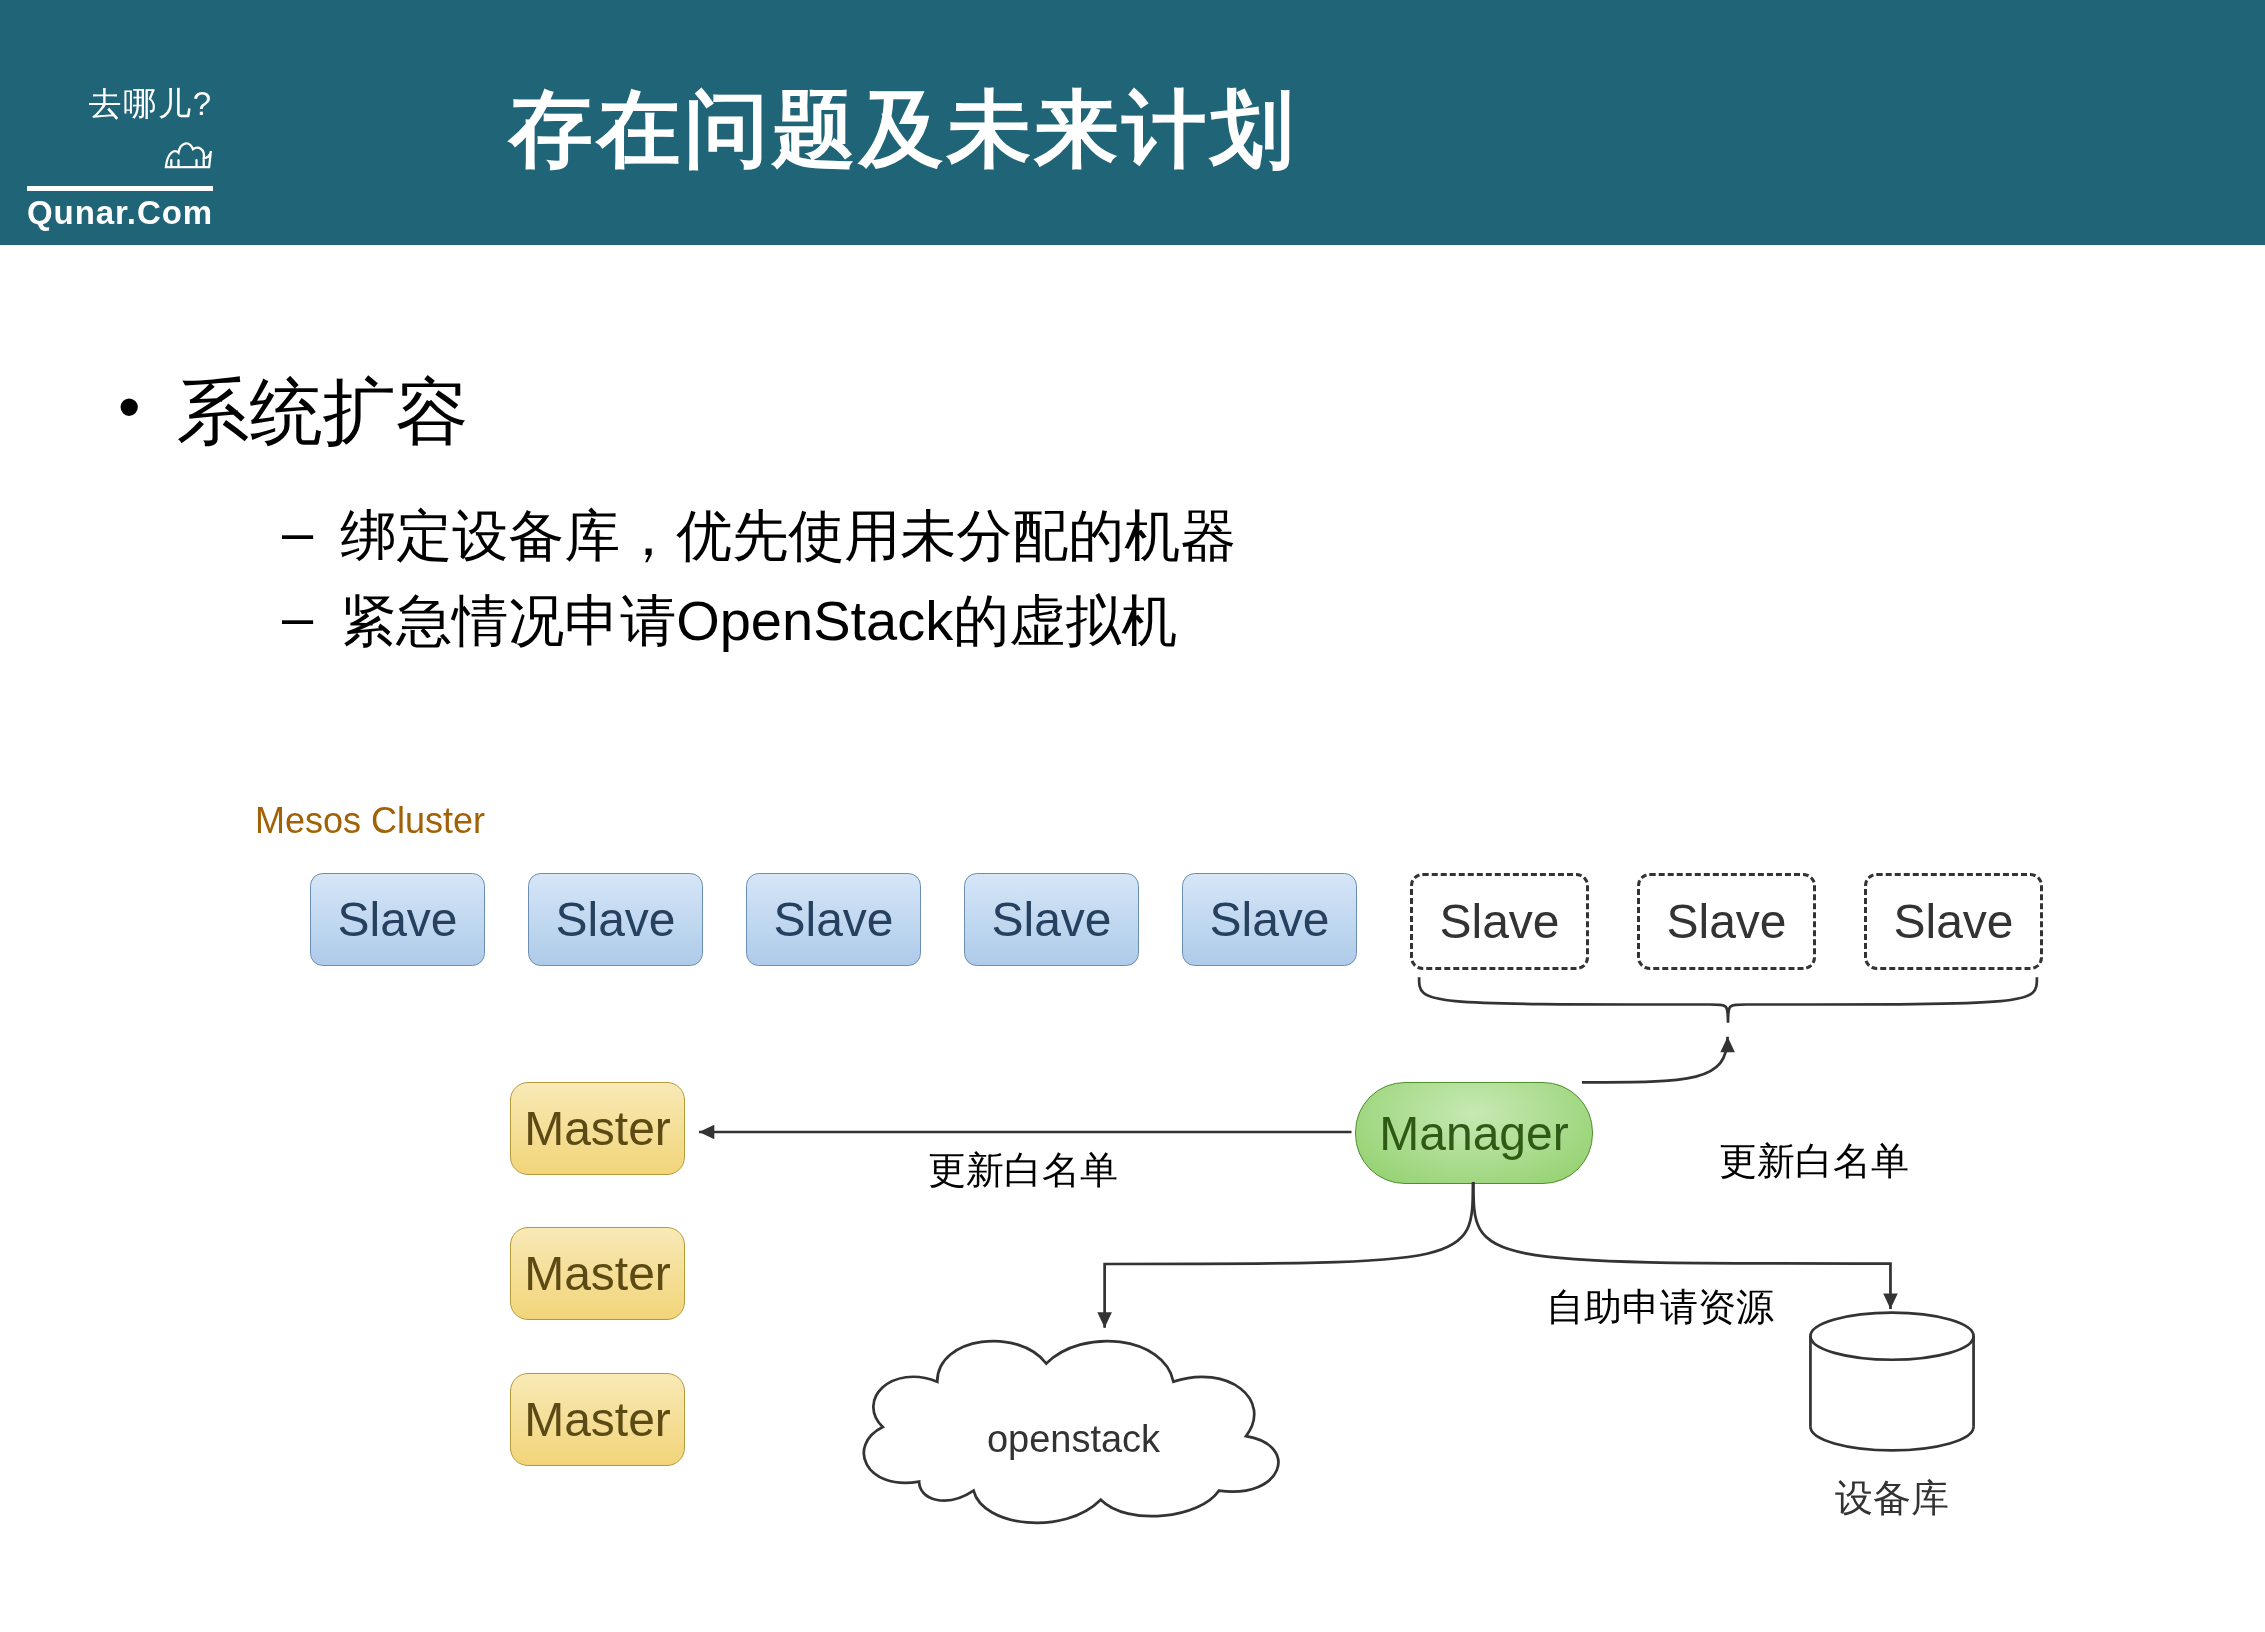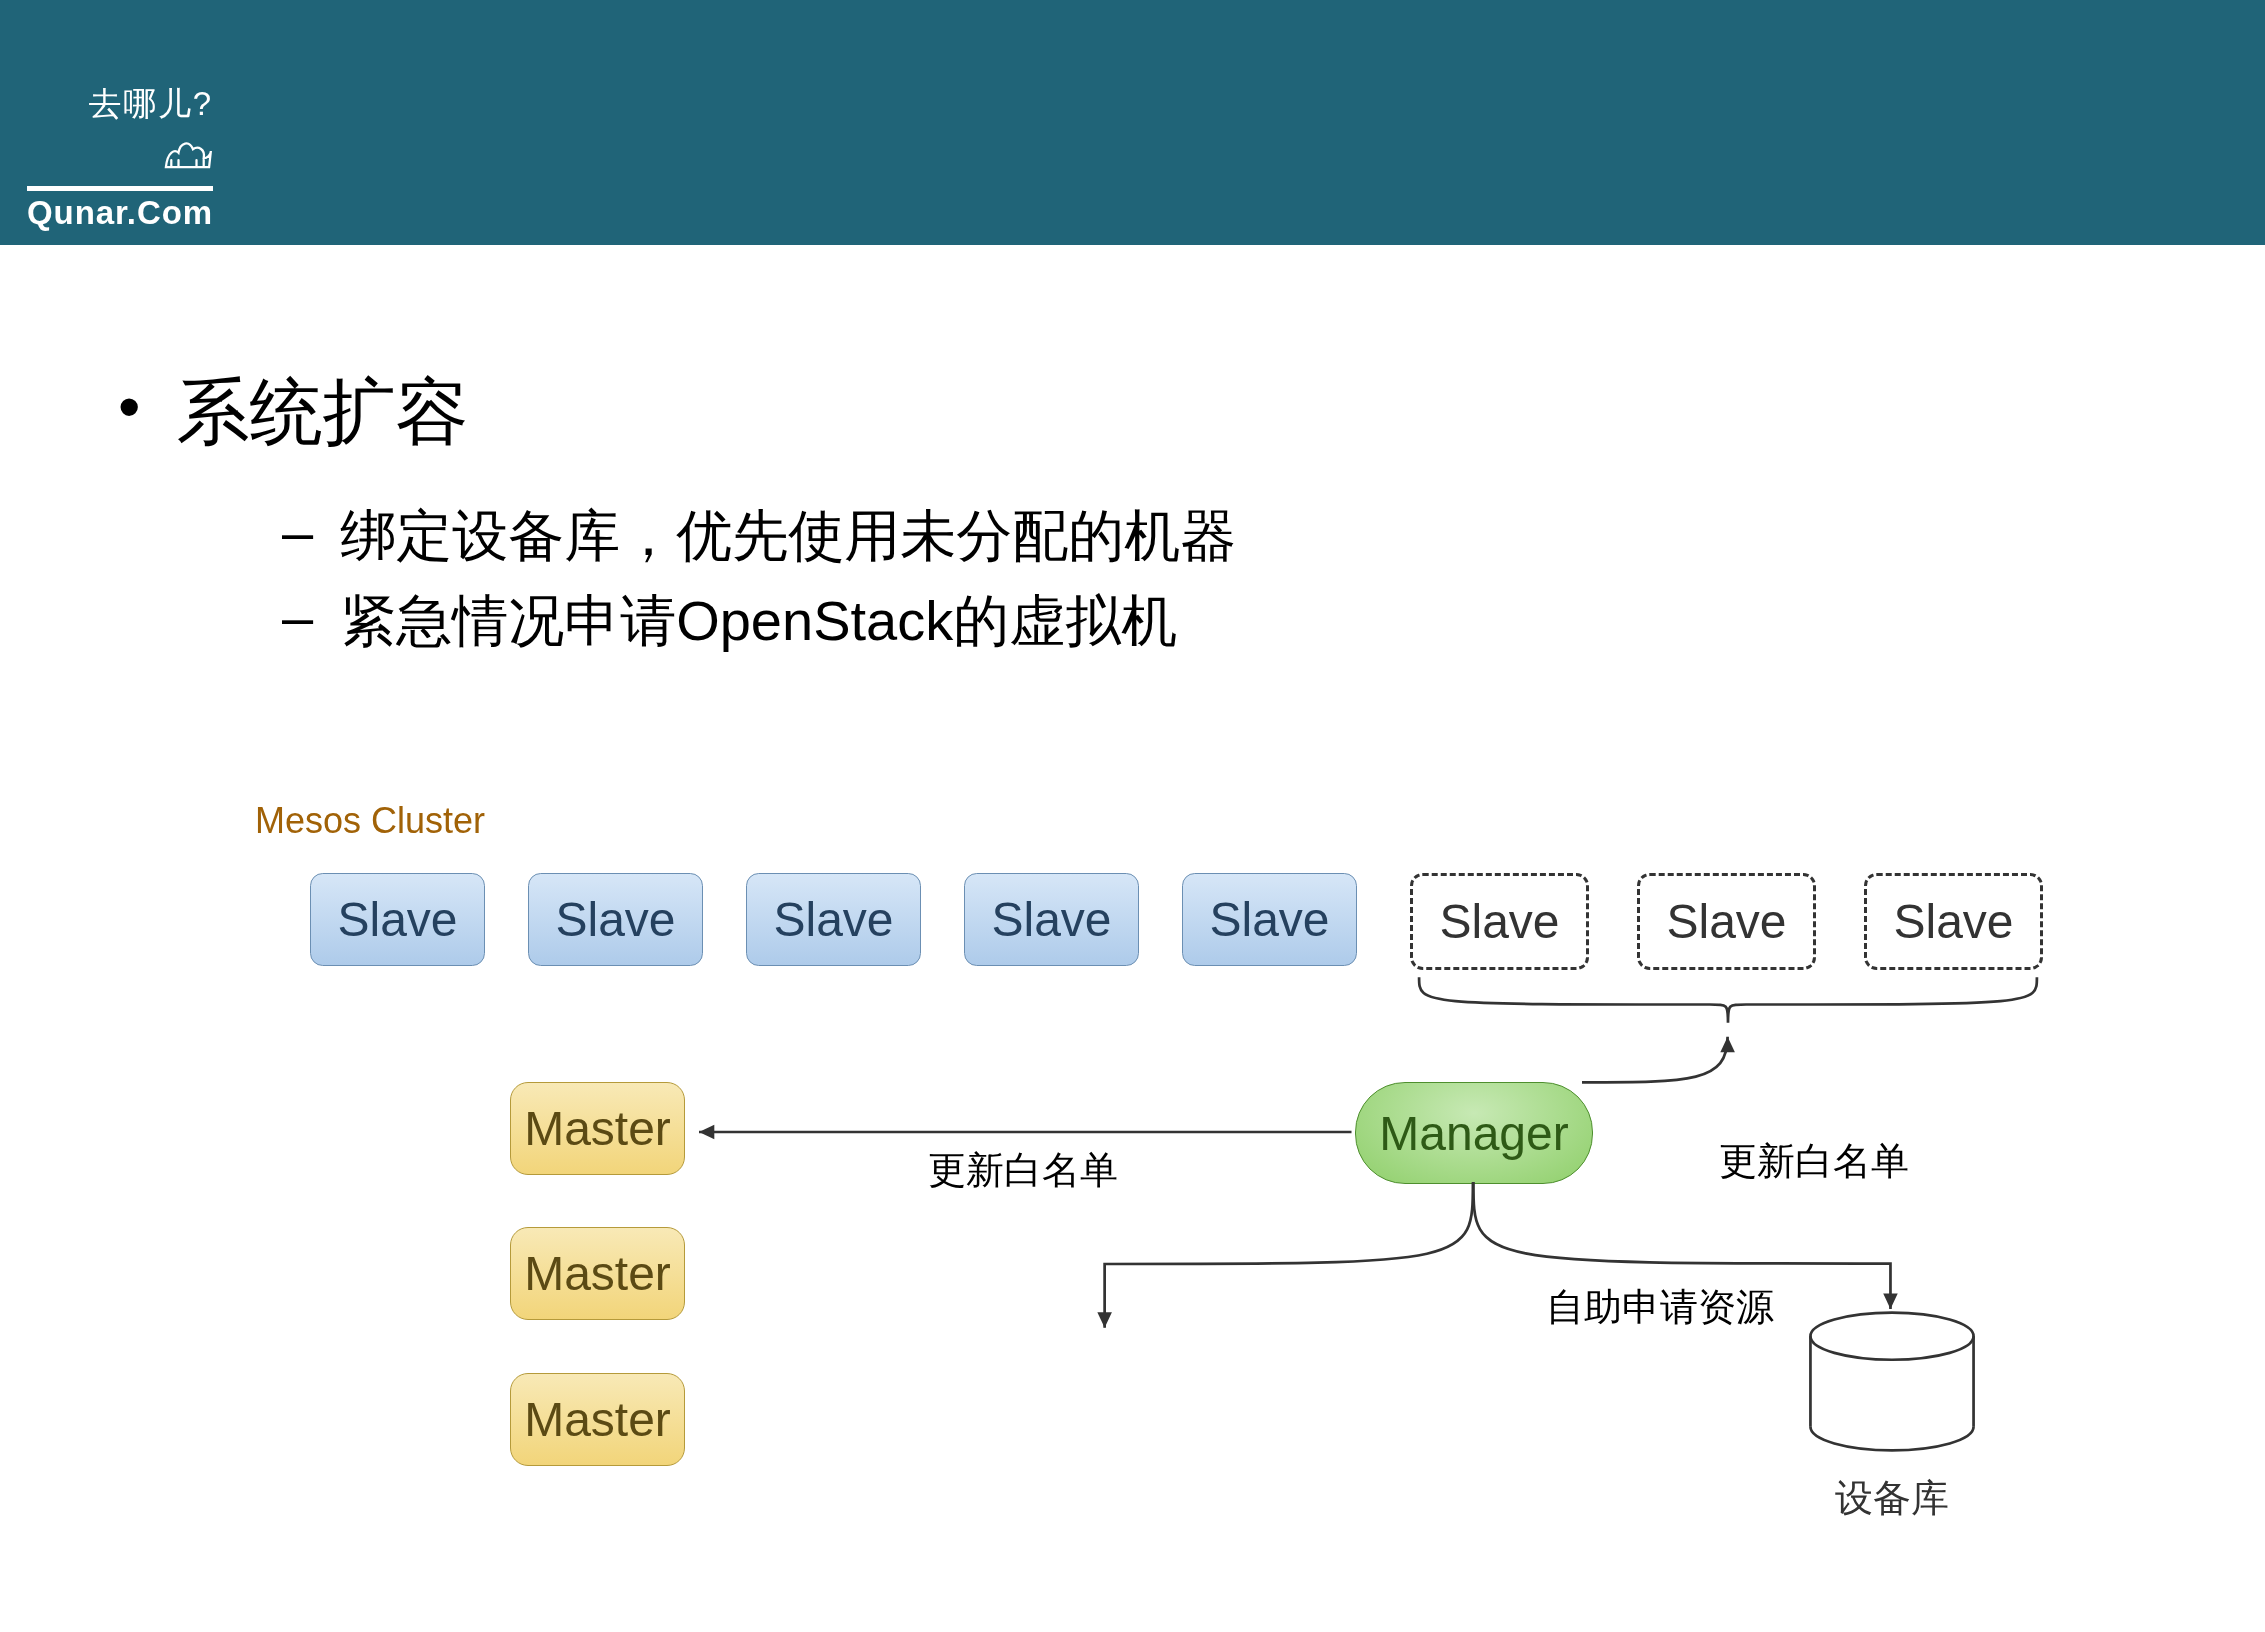--- a/index.html
+++ b/index.html
@@ -47,20 +47,21 @@
       <div class="top">
         <span>去哪儿?</span>
         <span>
           <svg width="51" height="36" viewBox="0 0 56 40">
               <path d="M4 38 C6 20 14 18 18 22 C20 10 30 8 34 18 C40 14 48 18 46 28 C50 28 54 24 54 20 L52 38 Z M10 38 L10 30 M18 38 L18 30 M38 38 L38 30 M46 38 L46 30" stroke="#fff" stroke-width="2.5" fill="none" stroke-linecap="round"></path>
             </svg>
         </span>
       </div>
       <div class="bottom">Qunar.Com</div>
     </div>
+    <div class="title">存在问题及未来计划</div>
   </div>
 
   <div class="content">
     <div class="bullet1">
       <span class="dot">•</span>
       <span>系统扩容</span>
     </div>
     <div class="bullet2">
       <span class="dash">–</span>
       <span>绑定设备库，优先使用未分配的机器</span>
@@ -87,20 +88,26 @@
     <svg class="connector" style="left:1155px;top:168px;width:636px;height:73px" viewBox="0 0 700 80" width="636" height="73">
       <path class="cstroke" d="M10 10 C10 40 10 40 330 40 C350 40 350 40 350 60 C350 40 350 40 370 40 C690 40 690 40 690 10"></path>
     </svg>
 
     <div class="box master" style="left:255px;top:282px">Master</div>
     <div class="box master" style="left:255px;top:427px">Master</div>
     <div class="box master" style="left:255px;top:573px">Master</div>
 
     <div class="box manager" style="left:1100px;top:282px">Manager</div>
 
+    <div class="cloud" style="left:582px;top:509px">
+      <svg viewBox="0 0 520 240">
+        <path class="cstroke" d="M90 190 C30 200 10 150 50 130 C20 100 60 60 110 80 C110 30 200 20 230 60 C270 20 360 30 370 80 C430 60 480 100 450 140 C510 150 490 210 420 200 C400 230 320 240 290 210 C250 250 160 240 150 200 C120 220 90 210 90 190 Z"></path>
+      </svg>
+      <div class="clabel">openstack</div>
+    </div>
 
     <div class="cyl" style="left:1546px;top:509px">
       <svg viewBox="0 0 200 160">
         <ellipse cx="100" cy="30" rx="90" ry="26" class="cstroke" fill="#fff"></ellipse>
         <path d="M10 30 L10 130" class="cstroke"></path>
         <path d="M190 30 L190 130" class="cstroke"></path>
         <path d="M10 130 A90 26 0 0 0 190 130" class="cstroke"></path>
       </svg>
       <div class="clabel">设备库</div>
     </div>

